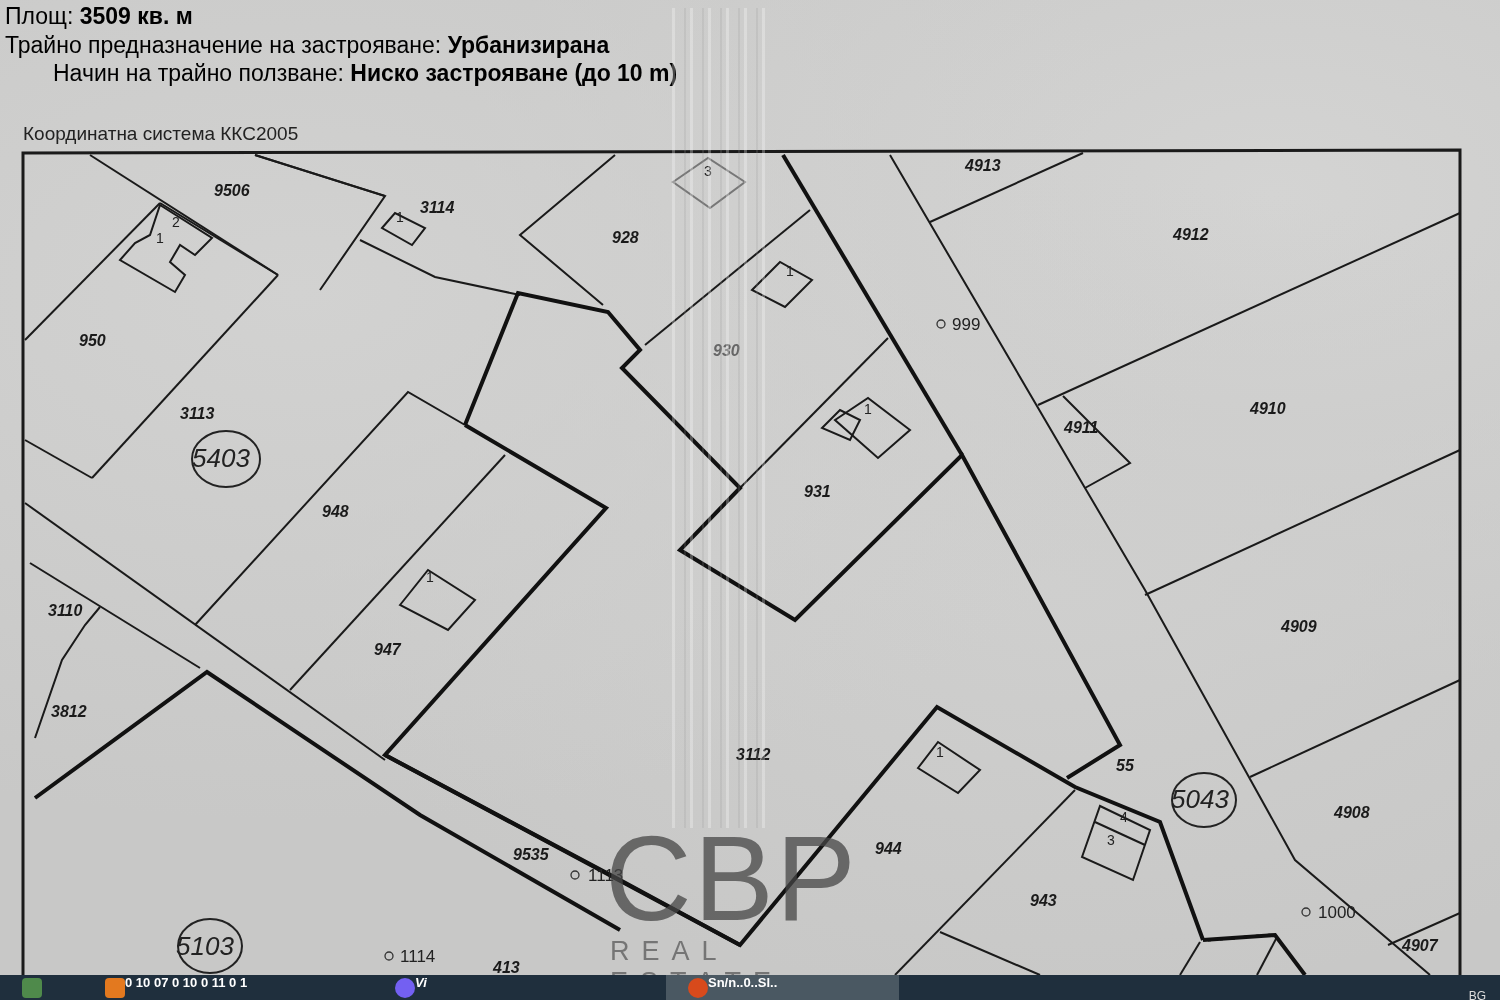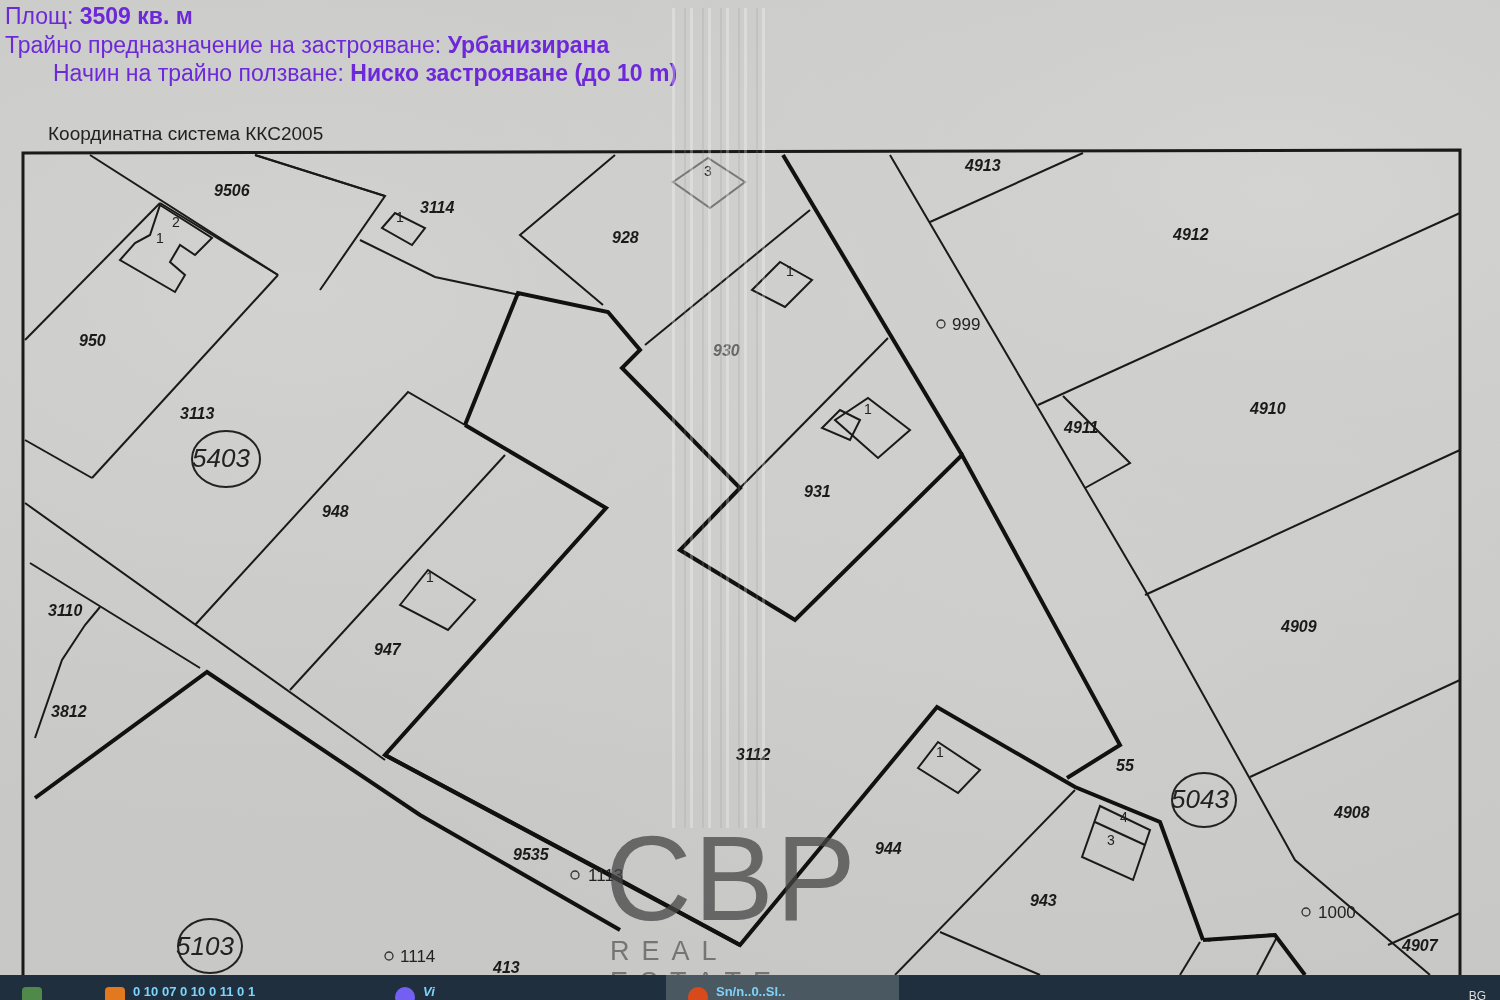--- a/index.html
+++ b/index.html
@@ -9,40 +9,40 @@
     font-family:"Liberation Sans", sans-serif;
   }
   .paper {
     position:absolute; left:0; top:0; width:1500px; height:975px;
     background:
       radial-gradient(ellipse at 20% 30%, #d2d2d1 0%, transparent 55%),
       radial-gradient(ellipse at 70% 60%, #cfcfce 0%, transparent 50%),
       radial-gradient(ellipse at 85% 20%, #d4d4d3 0%, transparent 45%),
       #c8c8c7;
   }
-  .header-text { position:absolute; left:5px; color:#6d28d9; font-size:23px; line-height:28px; white-space:nowrap; }
+  .header-text { position:absolute; left:5px; color:#000000; font-size:23px; line-height:28px; white-space:nowrap; }
   .header-text b { font-weight:bold; }
   #line-area { top:2px; }
   #line-purpose { top:31px; }
   #line-usage { top:59px;margin-left:48px; }
-  .coord-label { position:absolute; left:23px; top:123px; font-size:19px; color:#222;margin-left:25px; }
+  .coord-label { position:absolute; left:23px; top:123px; font-size:19px; color:#222; }
   svg.map { position:absolute; left:0; top:0; }
   .plot { font-family:"Liberation Sans", sans-serif; font-weight:bold; font-style:italic; font-size:16px; fill:#1a1a1a; }
   .plot-light { fill:#666; }
   .small { font-family:"Liberation Sans", sans-serif; font-size:14px; fill:#222; }
   .zone { font-family:"Liberation Sans", sans-serif; font-style:italic; font-size:26px; fill:#222; }
   .pt { font-family:"Liberation Sans", sans-serif; font-size:17px; fill:#222; }
   .wm-stripes { position:absolute; left:672px; top:8px; width:98px; height:820px;
     background: repeating-linear-gradient(90deg, rgba(255,255,255,0.35) 0 3px, rgba(200,200,200,0.0) 3px 12px, rgba(150,150,150,0.25) 12px 14px, rgba(255,255,255,0) 14px 18px);
     opacity:0.8; pointer-events:none; }
   .wm-logo { position:absolute; left:605px; top:818px; width:270px; height:150px; pointer-events:none; }
   .wm-cbp { position:absolute; left:0; top:0; font-family:Liberation Sans, sans-serif; font-size:120px; line-height:120px; color:rgba(70,70,70,0.75); letter-spacing:2px; }
   .wm-sub { position:absolute; left:5px; top:118px; font-family:"Liberation Sans", sans-serif; font-size:27px; letter-spacing:12px; color:rgba(90,90,90,0.75); }
   .taskbar { position:absolute; left:0; top:975px; width:1500px; height:25px; background:#1f2f3d; }
-  .task-item { position:absolute; top:0; height:25px; display:flex; align-items:flex-start; padding-top:9px; box-sizing:border-box; color:#7dd3fc; font-size:13px; font-weight:bold; gap:8px; }
+  .task-item { position:absolute; top:0; height:25px; display:flex; align-items:flex-start; box-sizing:border-box; color:#ffffff; font-size:13px; font-weight:bold; }
   .task-item.active { background:#4a5862; }
   .ti-icon { width:20px; height:20px; border-radius:4px; flex:0 0 auto; margin-top:3px; }
   .tray { position:absolute; right:14px; top:14px; color:#ddd; font-size:12px; }
 </style>
 </head>
 <body>
 
 <div class="paper"></div>
 
 <div class="header-text" id="line-area">

